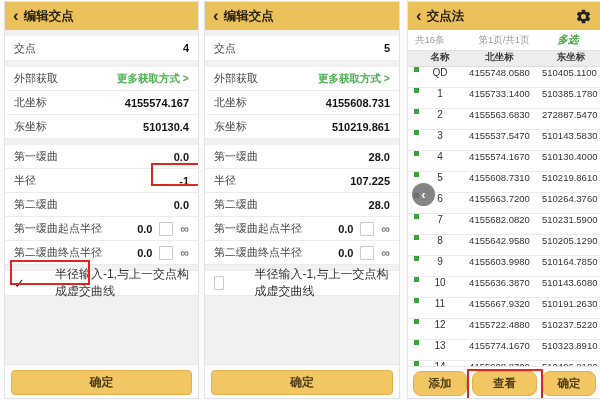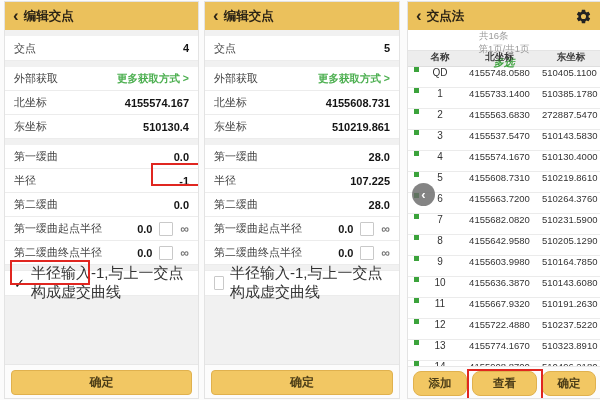--- a/index.html
+++ b/index.html
@@ -22,29 +22,29 @@
   .erow.tall{height:24px;}
   .erow .lb{font-size:11px;color:#444;}
   .erow .vl{font-size:11px;color:#141414;font-weight:600;}
   .erow .lnk{font-size:10.5px;color:#4CAF50;font-weight:600;cursor:pointer;}
   .valgrp{display:flex;align-items:center;gap:7px;}
   .cb{width:12px;height:12px;border:1px solid #c9c9c9;background:#fff;border-radius:1px;display:inline-block;}
   .inf{font-size:12px;color:#777;font-weight:600;}
   .chkrow{height:24px;background:#fff;display:flex;align-items:center;padding:0 9px;gap:6px;
           border-top:1px solid #ececec;border-bottom:1px solid #ececec;}
   .chk{font-size:13px;font-weight:bold;color:#1a1a1a;width:14px;}
-  .chktext{font-size:15px;color:#333;}
+  .chktext{font-size:12px;color:#333;margin-left:24px;}
   .footer{position:absolute;left:0;right:0;bottom:0;height:33px;background:#fcfcfc;border-top:1px solid #e7e7e7;}
   .btn{position:absolute;top:5px;left:6px;right:6px;height:23px;background:#F2C763;border:1px solid #e0b14e;
        border-radius:4px;font-size:12px;font-weight:bold;color:#4c3d17;display:flex;align-items:center;
        justify-content:center;cursor:pointer;}
   .annot{position:absolute;border:2px solid #E02620;pointer-events:none;}
   
   .inforow{height:20px;background:#fff;display:flex;align-items:center;padding:0 7px;
-           border-bottom:1px solid #e4e4e4;flex-direction:column;}
+           border-bottom:1px solid #e4e4e4;}
   .inforow .cnt{font-size:9.5px;color:#9a9a9a;width:50px;}
   .inforow .pg{font-size:9.5px;color:#9a9a9a;flex:1;text-align:center;}
   .inforow .ms{font-size:10.5px;color:#3FA33F;font-weight:bold;width:50px;text-align:center;cursor:pointer;font-style:italic;}
   .thead{height:15px;background:#ededed;display:flex;align-items:flex-start;border-bottom:1px solid #dedede;
          font-size:9.5px;color:#3a3a3a;font-weight:bold;}
   .c-b{width:15px;}
   .c-n{width:34px;text-align:center;}
   .c-no{flex:1;text-align:center;}
   .c-e{width:58px;text-align:center;overflow:hidden;white-space:nowrap;}
   .prow{height:20px;background:#fff;display:flex;align-items:flex-start;border-bottom:1px solid #ebebeb;

